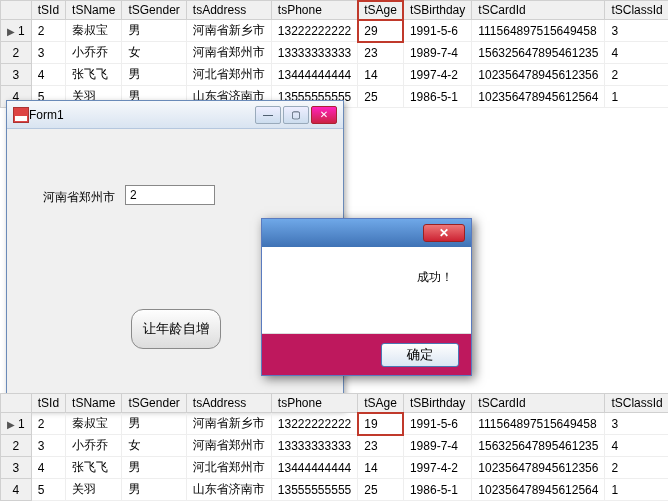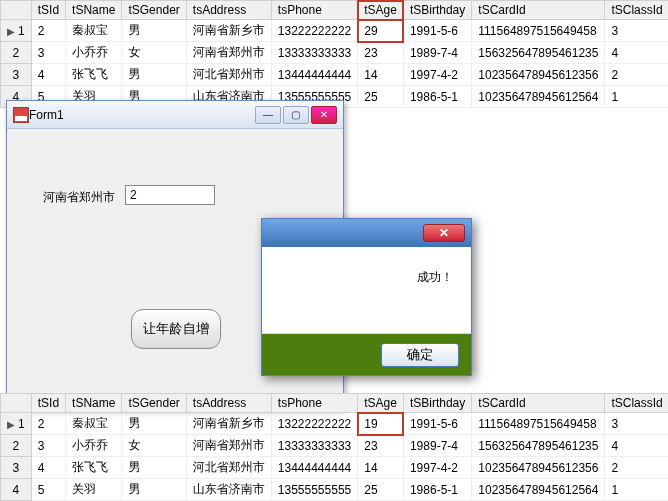--- a/index.html
+++ b/index.html
@@ -25,21 +25,21 @@
   .winbtn.close{background:linear-gradient(#f2b,#c24);color:#fff;border-color:#a23;}
   .form1-body { position:absolute; top:28px; left:0; right:0; bottom:0; background:#f0f0f0;}
   .lbl { position:absolute; top:60px; left:36px;}
   .txt { position:absolute; top:56px; left:118px; width:90px; height:20px; border:1px solid #888; background:#fff; padding:2px 4px; font:inherit;}
   .btn { position:absolute; top:180px; left:124px; width:90px; height:40px; background:linear-gradient(#fefefe,#dcdcdc); border:1px solid #8a8a8a; border-radius:12px; cursor:pointer;}
   
   .msgbox { position:absolute; top:218px; left:261px; width:211px; height:158px; background:#fff; border:1px solid #5a7bbf; box-shadow:3px 3px 10px rgba(0,0,0,0.5);}
   .msg-title{height:28px;background:linear-gradient(#6fa8e8,#3f72b5);display:flex;align-items:center;justify-content:flex-end;padding:0 6px;}
   .msg-close{width:42px;height:18px;border-radius:3px;background:linear-gradient(#e77,#c23);border:1px solid #922;display:flex;align-items:center;justify-content:center;color:#fff;font-weight:bold;}
   .msg-body{padding:22px 18px;text-align:right;}
-  .msg-footer{position:absolute;left:0;right:0;bottom:0;height:42px;background:#4d7c0f;border-top:1px solid #ddd;display:flex;align-items:center;justify-content:flex-end;padding:0 12px;}
+  .msg-footer{position:absolute;left:0;right:0;bottom:0;height:42px;background:#be185d;border-top:1px solid #ddd;display:flex;align-items:center;justify-content:flex-end;padding:0 12px;}
   .okbtn{width:78px;height:24px;background:linear-gradient(#fefefe,#dbe6f3);border:1px solid #4a78b4;border-radius:3px;cursor:pointer;}
 </style>
 </head>
 <body>
 <div class="stage">
 
 <div class="grid-top">
 <table class="grid">
 <thead>
           <tr id="top-head">

